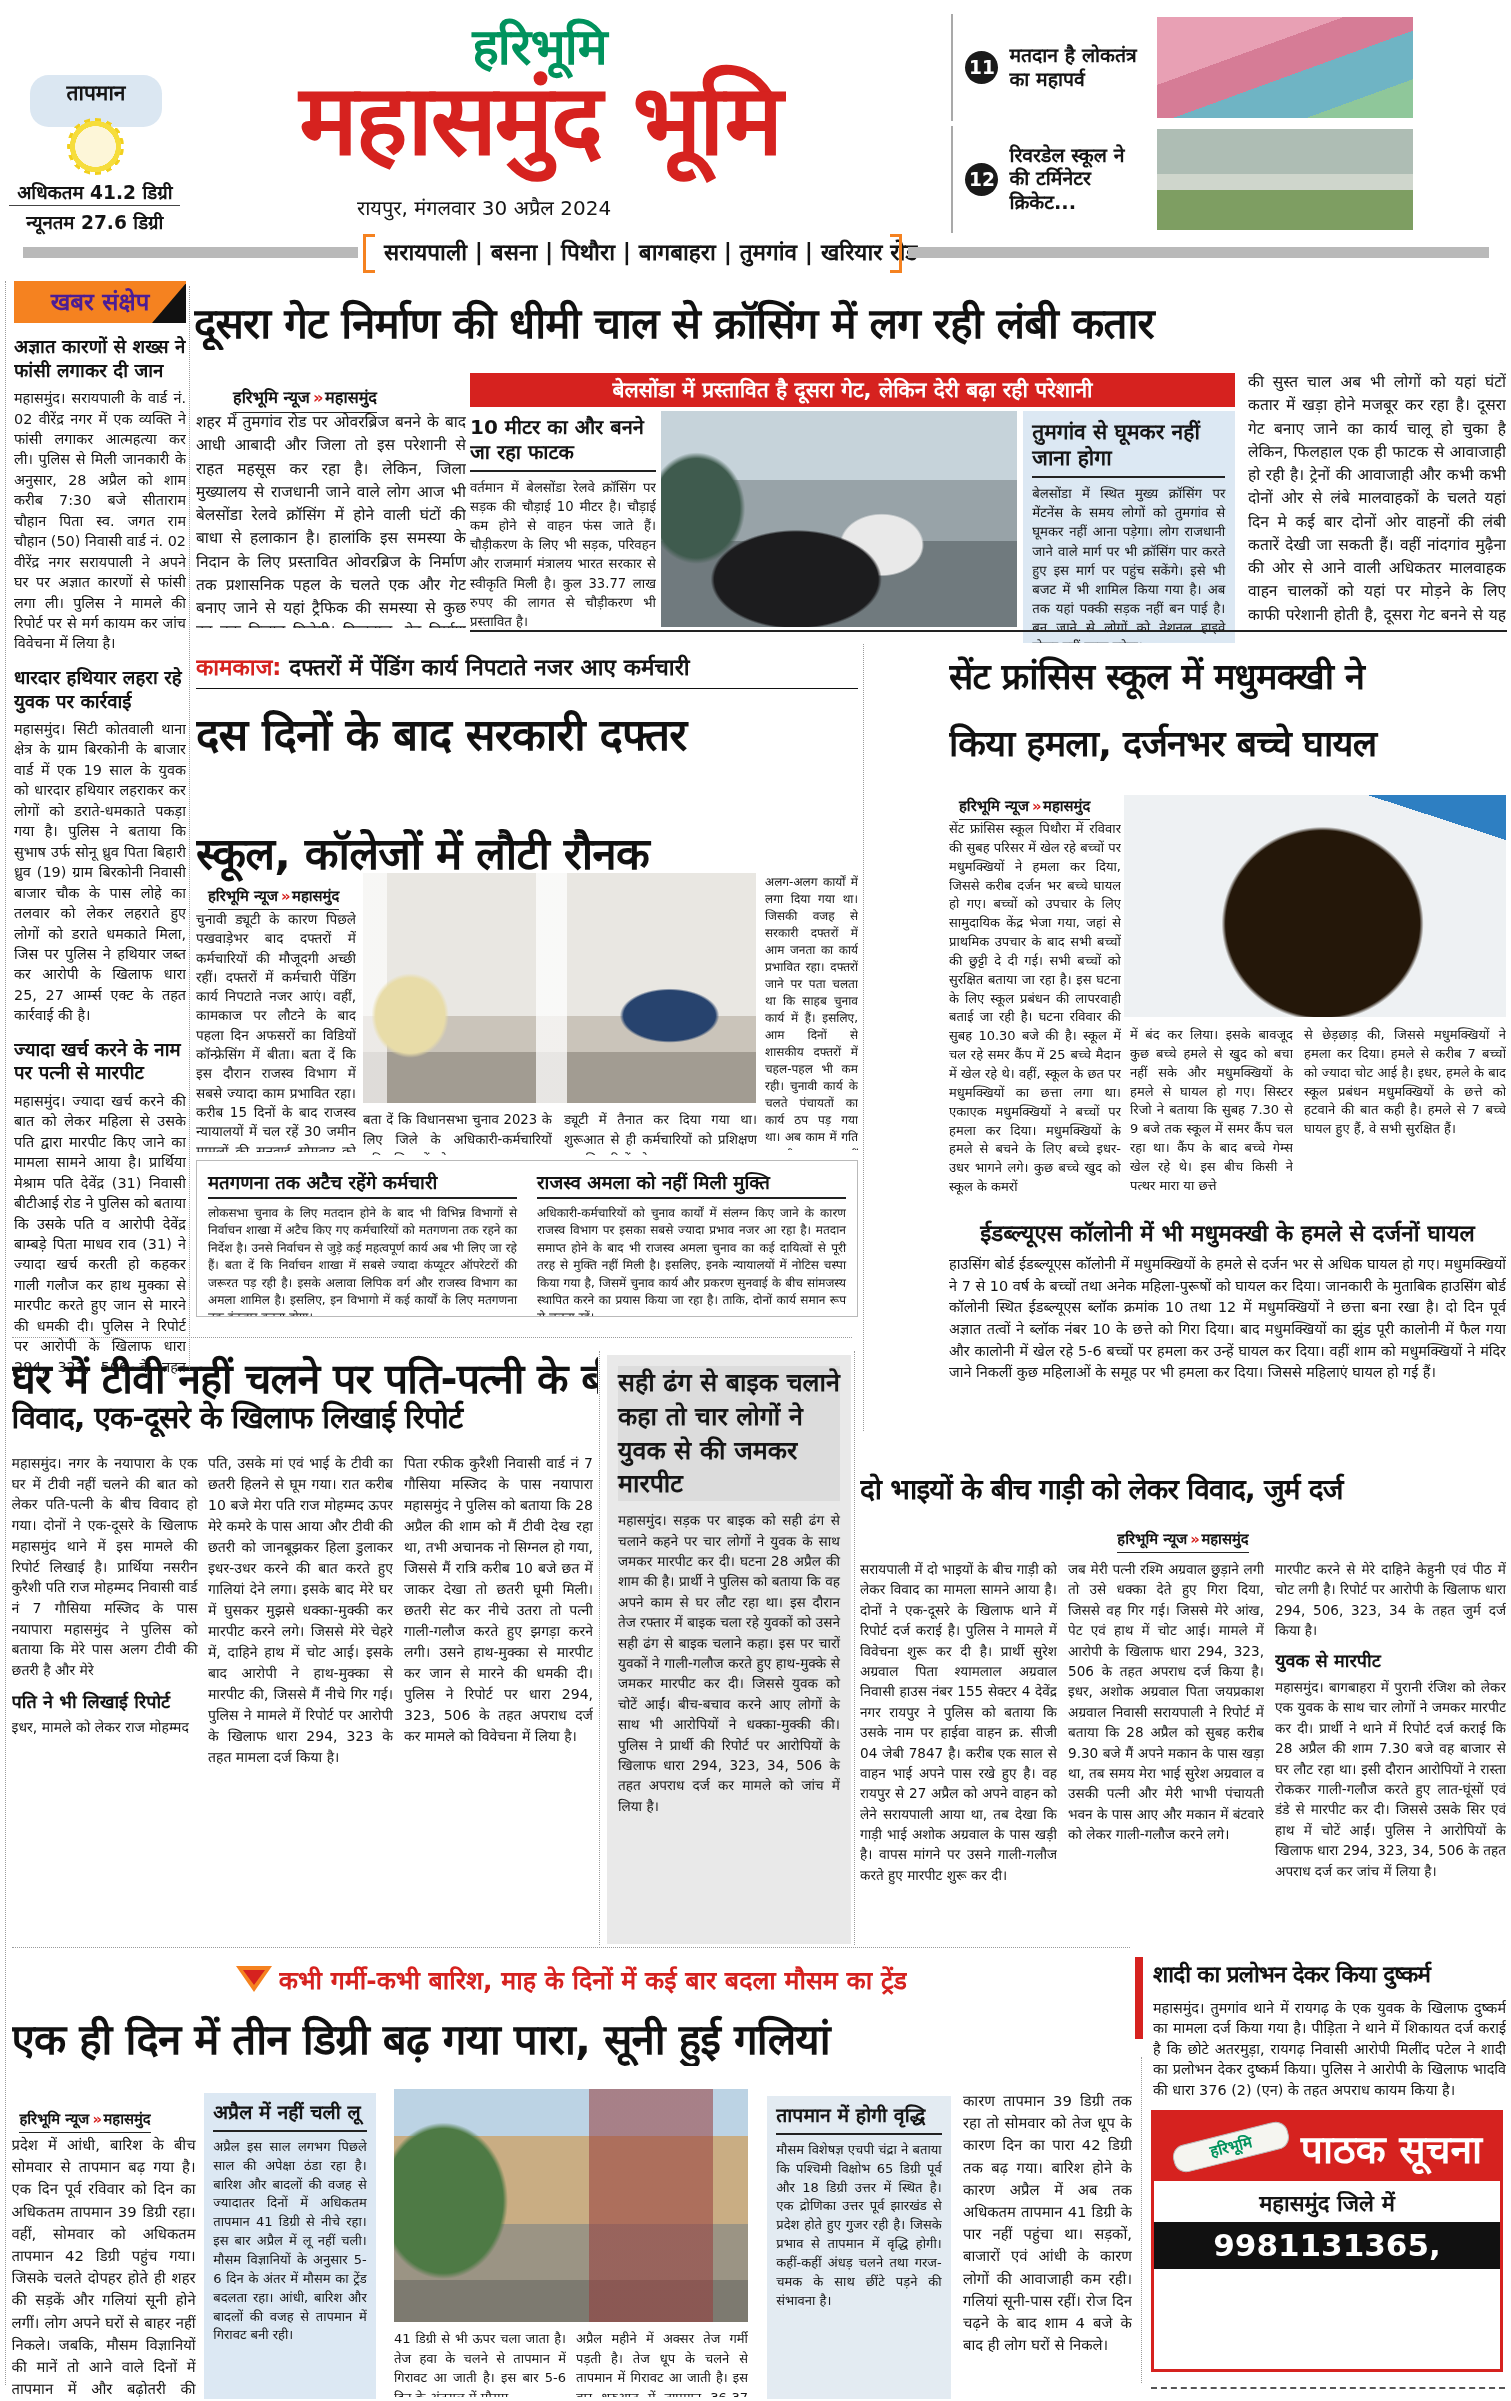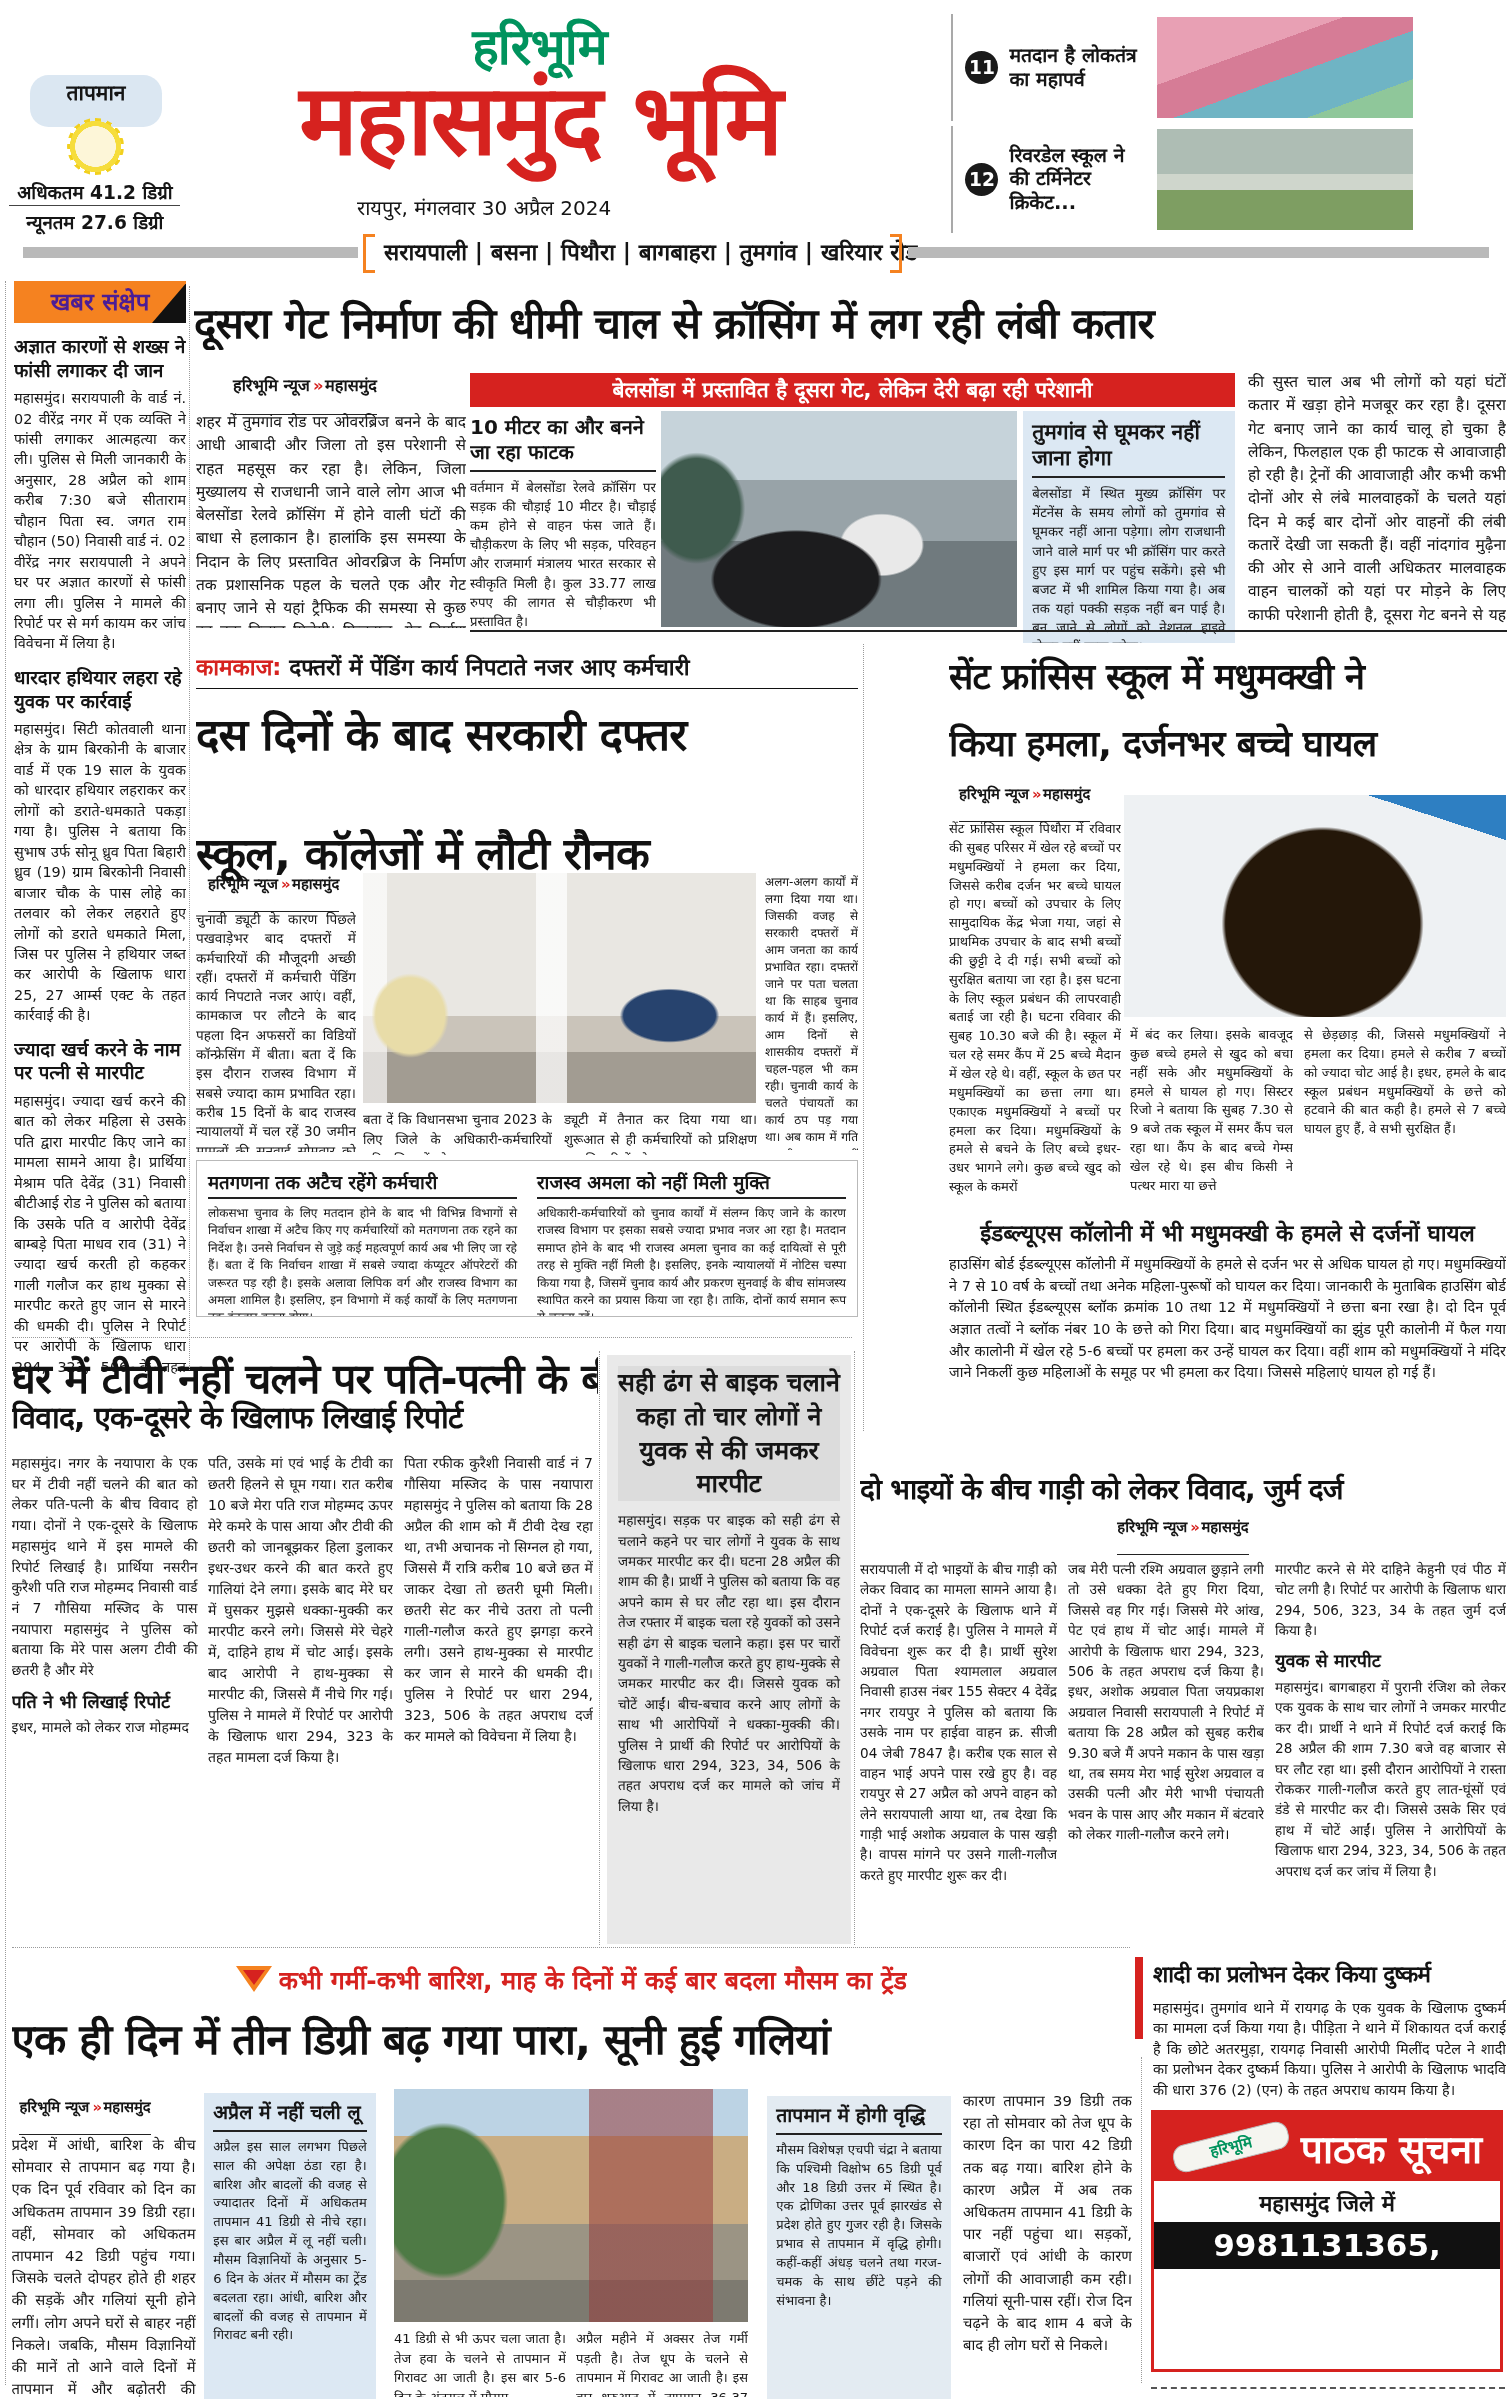--- a/index.html
+++ b/index.html
@@ -3,21 +3,21 @@
 <meta charset="utf-8">
 <style>
   html,body{margin:0;padding:0;background:#fff;}
   body{width:1512px;height:2401px;position:relative;overflow:hidden;
        font-family:"DejaVu Sans","Liberation Sans",sans-serif;color:#151515;}
   .abs{position:absolute;}
   .j{text-align:justify;}
   .clip{overflow:hidden;}
   .hl{white-space:nowrap;overflow:hidden;font-weight:800;color:#111;letter-spacing:-0.8px;}
   .body-txt{font-size:14.4px;line-height:1.5;text-align:justify;overflow:hidden;}
-  .byl{font-weight:bold;font-size:16.3px;border-bottom:1.6px solid #222;padding-bottom:18px;white-space:nowrap;}
+  .byl{font-weight:bold;font-size:16.3px;border-bottom:1.6px solid #222;padding-bottom:4px;white-space:nowrap;margin-top:12px;}
   .byl .sep{color:#d6221f;font-weight:800;letter-spacing:-1.6px;padding:0 3.1px;}
   .photo{background:#cfcfcf;}
   .vdot{border-left:1.6px dotted #9a9a9a;width:0;}
   .hdot{border-top:1.6px dotted #9a9a9a;height:0;}
   
   .temp-pill{background:#dbe7f2;border-radius:18.6px;text-align:center;font-weight:bold;font-size:21px;line-height:36px;}
   .sun{border-radius:50%;background:
     radial-gradient(circle at 50% 50%, #fdf6d8 0 50%, #f6dd3c 51% 63%, rgba(0,0,0,0) 64%),
     repeating-conic-gradient(#f2d01e 0 12deg, rgba(0,0,0,0) 12deg 24deg);}
   .temp-line{font-size:18.6px;font-weight:bold;text-align:center;}
@@ -186,21 +186,21 @@
 <div class="abs hl" style="left:11.6px;top:1396px;width:586px;font-size:30px;">विवाद, एक-दूसरे के खिलाफ लिखाई रिपोर्ट</div>
 <div class="abs clip" style="left:11.6px;top:1453px;width:186px;height:489px;">
   <div class="j" style="font-size:14px;line-height:1.48;">महासमुंद। नगर के नयापारा के एक घर में टीवी नहीं चलने की बात को लेकर पति-पत्नी के बीच विवाद हो गया। दोनों ने एक-दूसरे के खिलाफ महासमुंद थाने में इस मामले की रिपोर्ट लिखाई है। प्रार्थिया नसरीन कुरैशी पति राज मोहम्मद निवासी वार्ड नं 7 गौसिया मस्जिद के पास नयापारा महासमुंद ने पुलिस को बताया कि मेरे पास अलग टीवी की छतरी है और मेरे</div>
   <div style="font-size:18px;font-weight:800;margin:7.8px 0 4.7px;">पति ने भी लिखाई रिपोर्ट</div>
   <div class="j" style="font-size:14px;line-height:1.48;">इधर, मामले को लेकर राज मोहम्मद</div>
 </div>
 <div class="abs body-txt" style="left:208px;top:1453px;width:185px;height:489px;font-size:14px;">पति, उसके मां एवं भाई के टीवी का छतरी हिलने से घूम गया। रात करीब 10 बजे मेरा पति राज मोहम्मद ऊपर मेरे कमरे के पास आया और टीवी की छतरी को जानबूझकर हिला डुलाकर इधर-उधर करने की बात करते हुए गालियां देने लगा। इसके बाद मेरे घर में घुसकर मुझसे धक्का-मुक्की कर मारपीट करने लगे। जिससे मेरे चेहरे में, दाहिने हाथ में चोट आई। इसके बाद आरोपी ने हाथ-मुक्का से मारपीट की, जिससे मैं नीचे गिर गई। पुलिस ने मामले में रिपोर्ट पर आरोपी के खिलाफ धारा 294, 323 के तहत मामला दर्ज किया है।</div>
 <div class="abs body-txt" style="left:404px;top:1453px;width:189px;height:489px;font-size:14px;">पिता रफीक कुरैशी निवासी वार्ड नं 7 गौसिया मस्जिद के पास नयापारा महासमुंद ने पुलिस को बताया कि 28 अप्रैल की शाम को मैं टीवी देख रहा था, तभी अचानक नो सिग्नल हो गया, जिससे मैं रात्रि करीब 10 बजे छत में जाकर देखा तो छतरी घूमी मिली। छतरी सेट कर नीचे उतरा तो पत्नी गाली-गलौज करते हुए झगड़ा करने लगी। उसने हाथ-मुक्का से मारपीट कर जान से मारने की धमकी दी। पुलिस ने रिपोर्ट पर धारा 294, 323, 506 के तहत अपराध दर्ज कर मामले को विवेचना में लिया है।</div>
 
 <div class="abs clip" style="left:607px;top:1355px;width:244px;height:589px;background:#e9e9e9;box-sizing:border-box;padding:11px;">
-  <div style="font-size:25px;font-weight:800;line-height:1.35;background:#dcdcdc;margin-bottom:9.3px;text-align:center;">सही ढंग से बाइक चलाने कहा तो चार लोगों ने युवक से की जमकर मारपीट</div>
+  <div style="font-size:25px;font-weight:800;line-height:1.35;background:#dcdcdc;margin-bottom:9.3px;">सही ढंग से बाइक चलाने कहा तो चार लोगों ने युवक से की जमकर मारपीट</div>
   <div class="j" style="font-size:13.6px;line-height:1.5;">महासमुंद। सड़क पर बाइक को सही ढंग से चलाने कहने पर चार लोगों ने युवक के साथ जमकर मारपीट कर दी। घटना 28 अप्रैल की शाम की है। प्रार्थी ने पुलिस को बताया कि वह अपने काम से घर लौट रहा था। इस दौरान तेज रफ्तार में बाइक चला रहे युवकों को उसने सही ढंग से बाइक चलाने कहा। इस पर चारों युवकों ने गाली-गलौज करते हुए हाथ-मुक्के से जमकर मारपीट कर दी। जिससे युवक को चोटें आईं। बीच-बचाव करने आए लोगों के साथ भी आरोपियों ने धक्का-मुक्की की। पुलिस ने प्रार्थी की रिपोर्ट पर आरोपियों के खिलाफ धारा 294, 323, 34, 506 के तहत अपराध दर्ज कर मामले को जांच में लिया है।</div>
 </div>
 
 <div class="abs hl" style="left:860px;top:1469px;width:646px;font-size:28px;">दो भाइयों के बीच गाड़ी को लेकर विवाद, जुर्म दर्ज</div>
 <div class="abs" style="left:860px;top:1516px;width:646px;text-align:center;">
   <span class="byl" style="display:inline-block;font-size:14.8px;">
     <span>हरिभूमि न्यूज</span><span class="sep">»</span><span>महासमुंद</span>
   </span>
 </div>
 <div class="abs body-txt" style="left:860px;top:1559px;width:197px;height:384px;font-size:13.6px;">सरायपाली में दो भाइयों के बीच गाड़ी को लेकर विवाद का मामला सामने आया है। दोनों ने एक-दूसरे के खिलाफ थाने में रिपोर्ट दर्ज कराई है। पुलिस ने मामले में विवेचना शुरू कर दी है। प्रार्थी सुरेश अग्रवाल पिता श्यामलाल अग्रवाल निवासी हाउस नंबर 155 सेक्टर 4 देवेंद्र नगर रायपुर ने पुलिस को बताया कि उसके नाम पर हाईवा वाहन क्र. सीजी 04 जेबी 7847 है। करीब एक साल से वाहन भाई अपने पास रखे हुए है। वह रायपुर से 27 अप्रैल को अपने वाहन को लेने सरायपाली आया था, तब देखा कि गाड़ी भाई अशोक अग्रवाल के पास खड़ी है। वापस मांगने पर उसने गाली-गलौज करते हुए मारपीट शुरू कर दी।</div>

